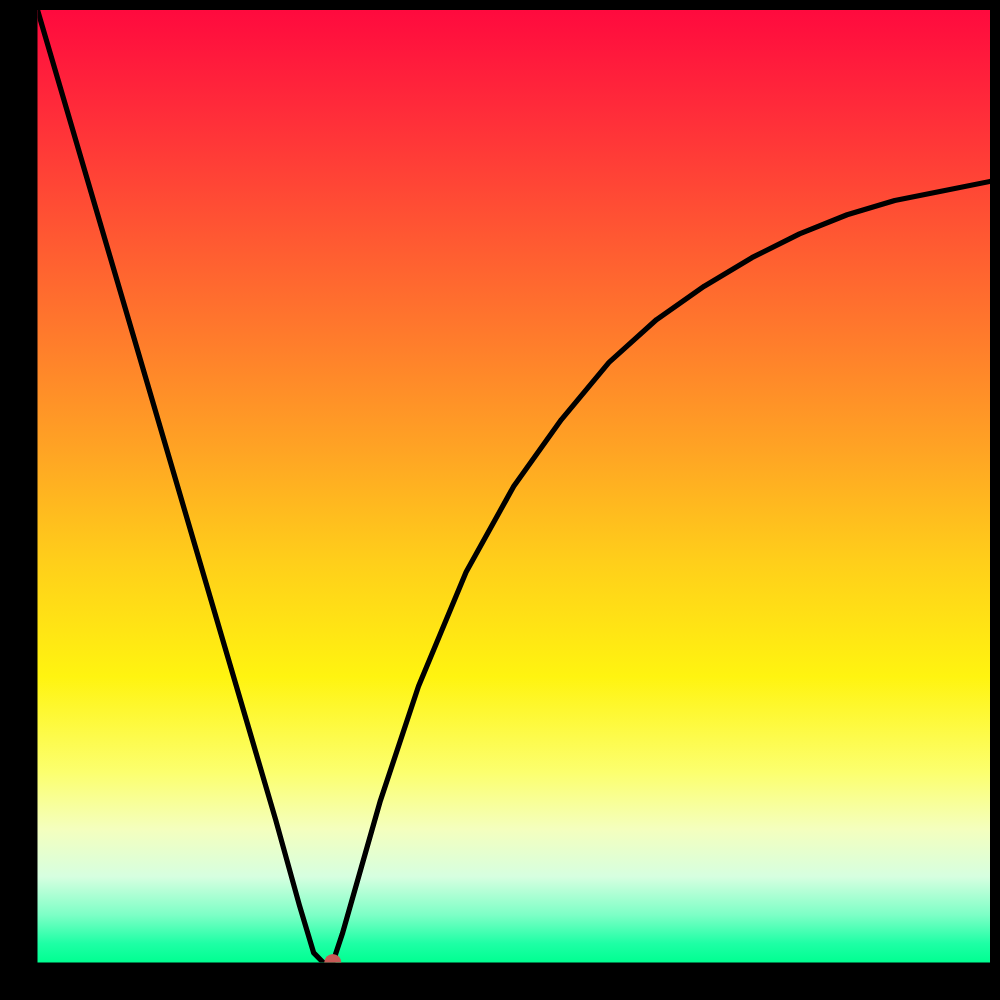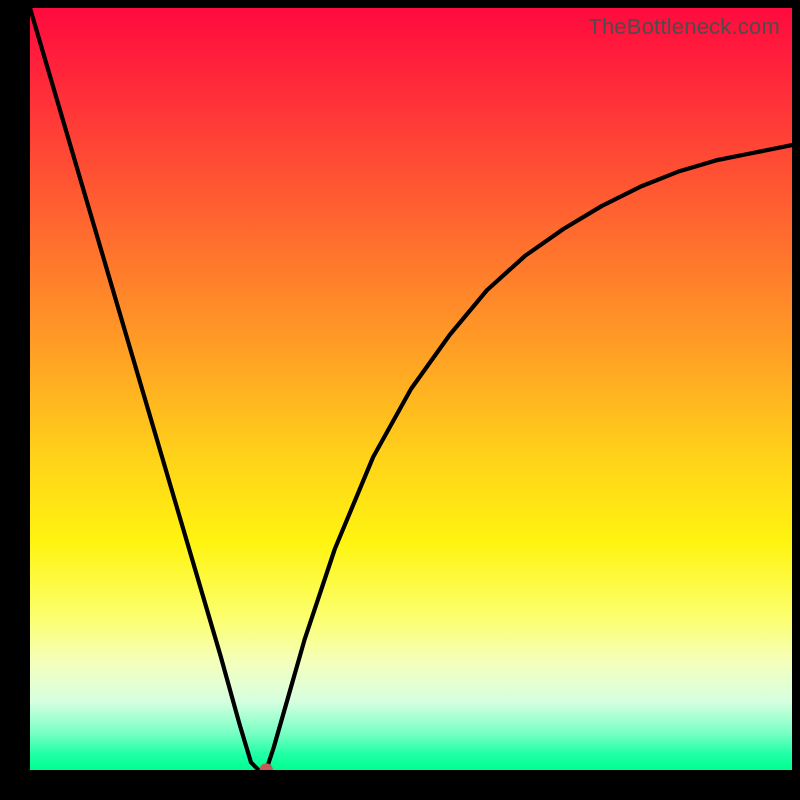--- a/index.html
+++ b/index.html
@@ -57,19 +57,18 @@
   }
   .dot {
     fill: #c65a56;
   }
 </style>
 </head>
 <body>
 
 <div class="frame">
   <div class="plot-area">
-    <div class="watermark">TheBottleneck.com</div>
     <svg class="curve" viewBox="0 0 100 100" preserveAspectRatio="none">
       <path id="curve-path" fill="none" stroke-width="0.55" stroke-linejoin="round" stroke-linecap="round" d="M0.000 0.000 L5.000 17.000 L10.000 34.000 L15.000 51.000 L20.000 68.000 L25.000 85.000 L27.500 94.000 L29.000 99.000 L30.000 100.000 L31.000 100.000 L32.000 97.000 L34.000 90.000 L36.000 83.000 L40.000 71.000 L45.000 59.000 L50.000 50.000 L55.000 43.000 L60.000 37.000 L65.000 32.500 L70.000 29.000 L75.000 26.000 L80.000 23.500 L85.000 21.500 L90.000 20.000 L95.000 19.000 L100.000 18.000" stroke="#000000"></path>
       <circle id="marker-dot" class="dot" r="0.9" cx="31.000" cy="100.000" fill="#c65a56"></circle>
     </svg>
   </div>
 </div>
 
 </body></html>

